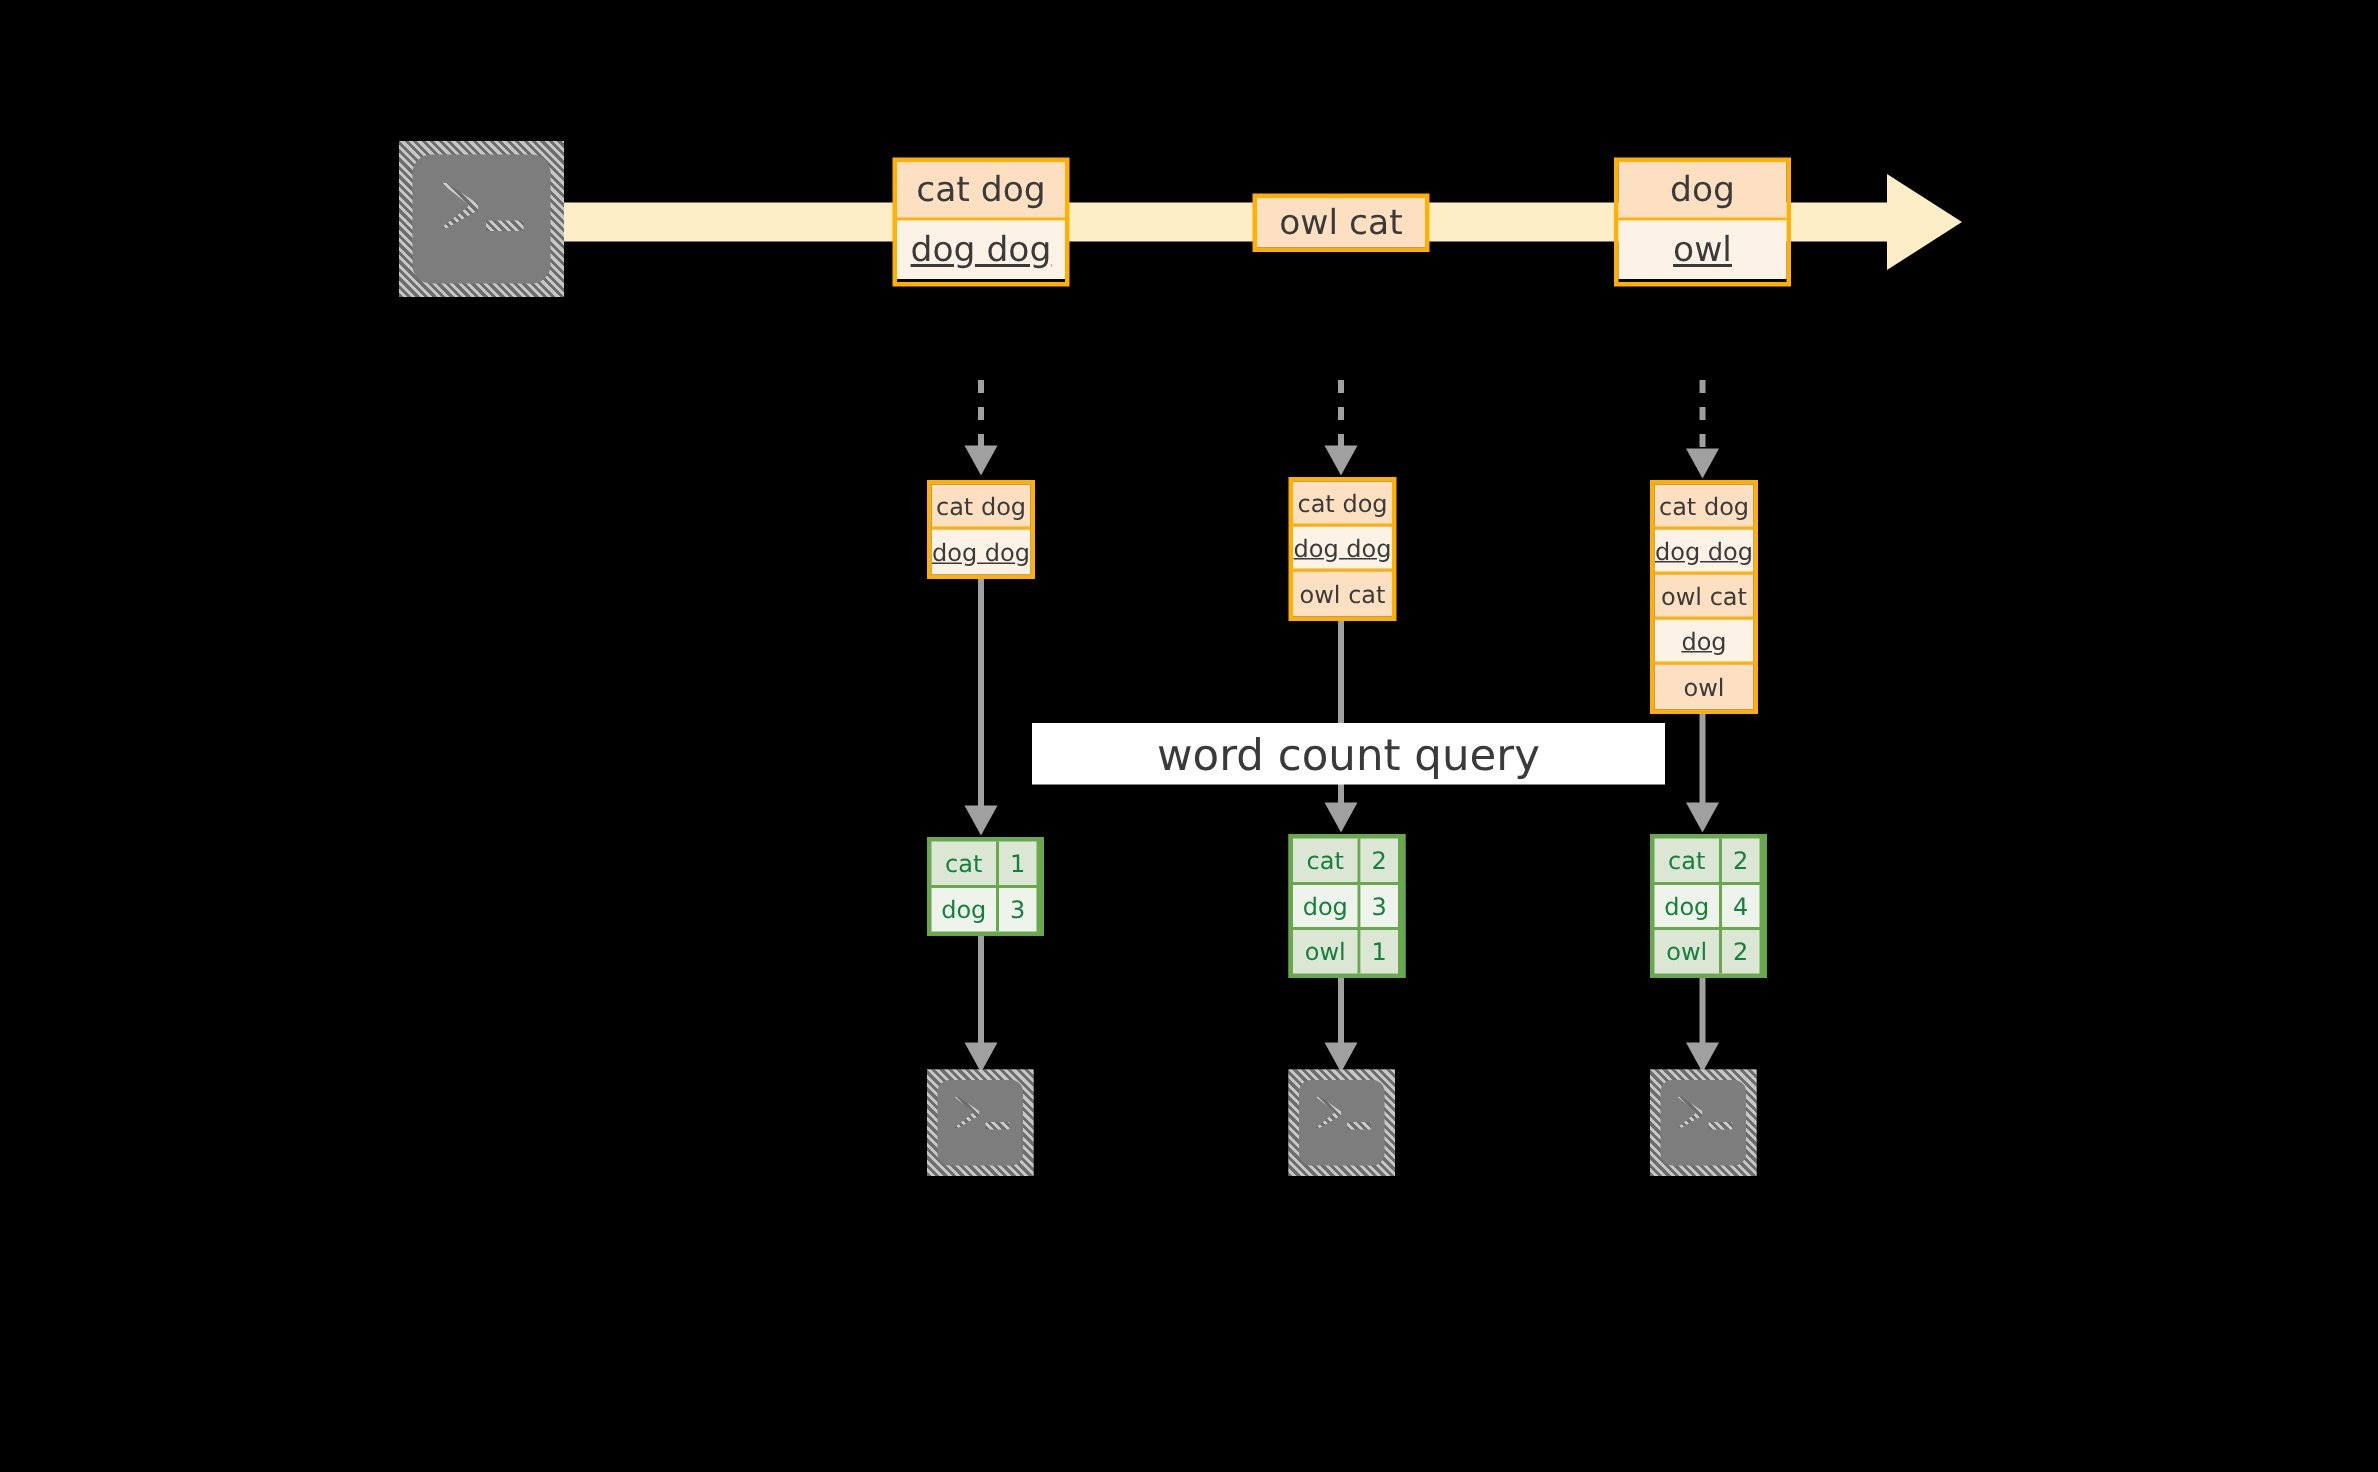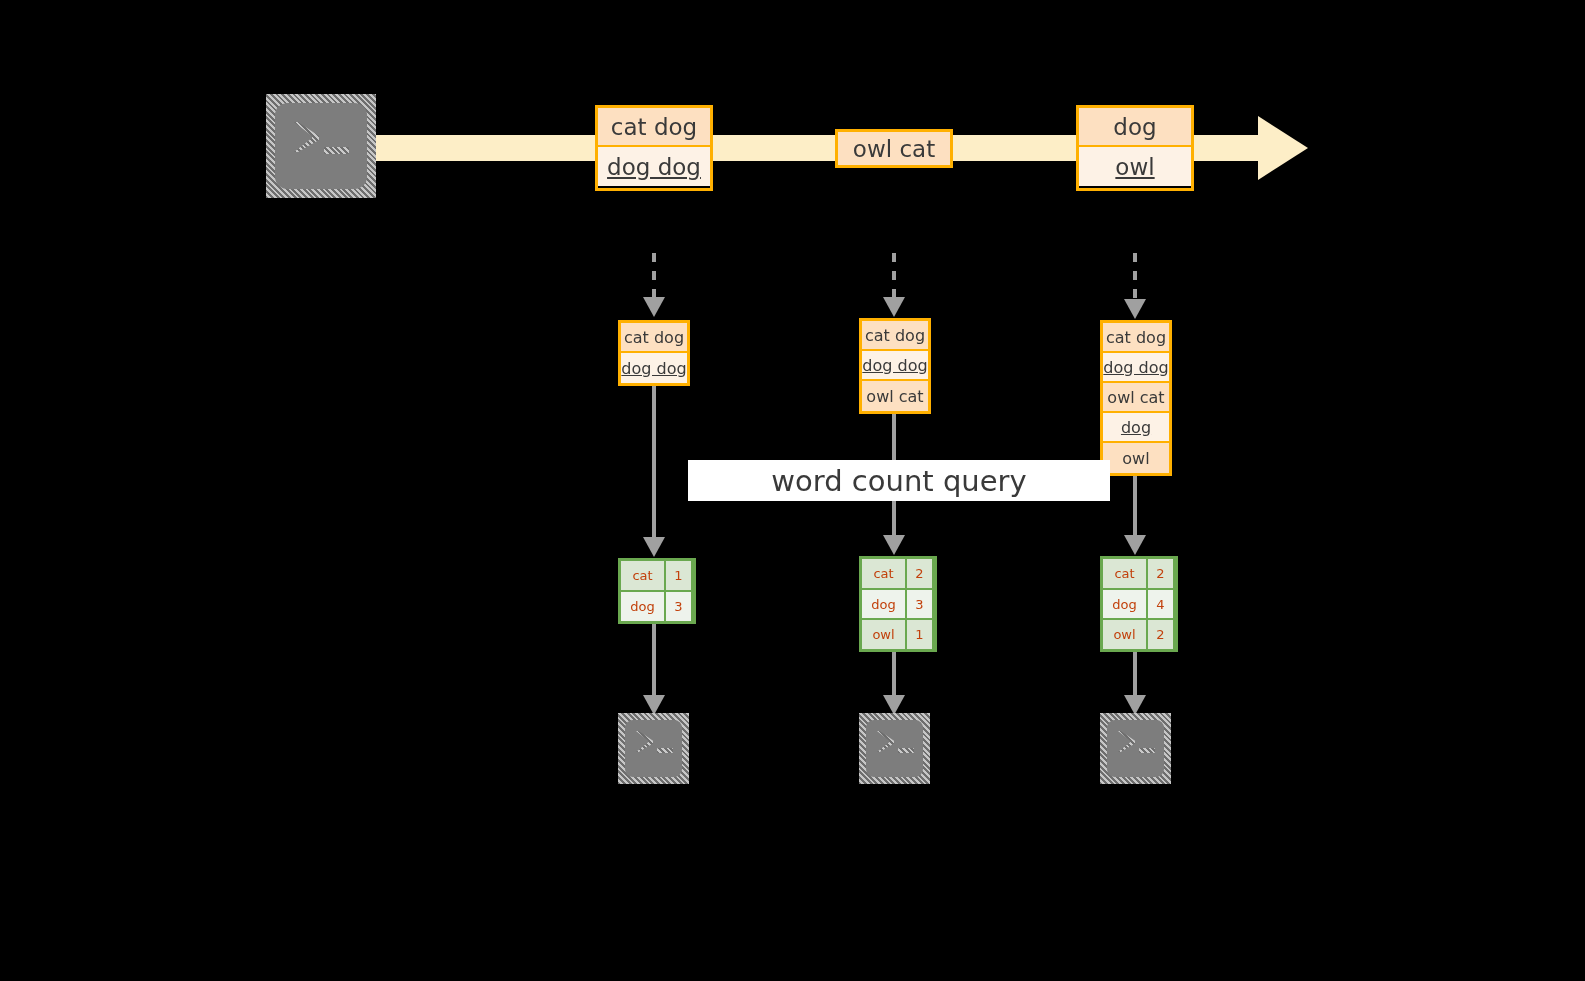--- a/index.html
+++ b/index.html
@@ -66,22 +66,22 @@
     display: flex;
     height: 30px;
     border-bottom: 2px solid #6aa84f;
   }
   .res-row:last-child { border-bottom: none; }
   .res-word, .res-count {
     box-sizing: border-box;
     display: flex;
     align-items: center;
     justify-content: center;
-    font-size: 13px;
-    color: #c2410c;
+    font-size: 16px;
+    color: #15803d;
   }
   .res-word  { width: 45px; border-right: 2px solid #6aa84f; }
   .res-count { width: 25px; }
   .res-row.shadeA .res-word, .res-row.shadeA .res-count { background: #dbe7d4; }
   .res-row.shadeB .res-word, .res-row.shadeB .res-count { background: #eef3ec; }
 
   
   .garrow {
     position: absolute;
   }
@@ -290,17 +290,17 @@
     <div class="shaft" style="height:44px;"></div>
     <div class="head" style="top:43px;"></div>
   </div>
 
   <div class="term" style="left:1100px; top:713px; width:71px; height:71px;">
     <div class="inner" style="left:7px; top:7px; right:7px; bottom:7px;"></div>
     <div class="glyph-chevron" style="left:18px; top:18px; width:17px; height:21px;"></div>
     <div class="glyph-underscore" style="left:39px; top:35px; width:16px; height:5px;"></div>
   </div>
 
-  <div class="query-label" style="left:688px; top:460px; width:422px; height:41px; font-size:29px;">
+  <div class="query-label" style="left:688px; top:482px; width:422px; height:41px; font-size:29px;">
     <span>word count query</span>
   </div>
 
 </div>
 
 </body></html>

